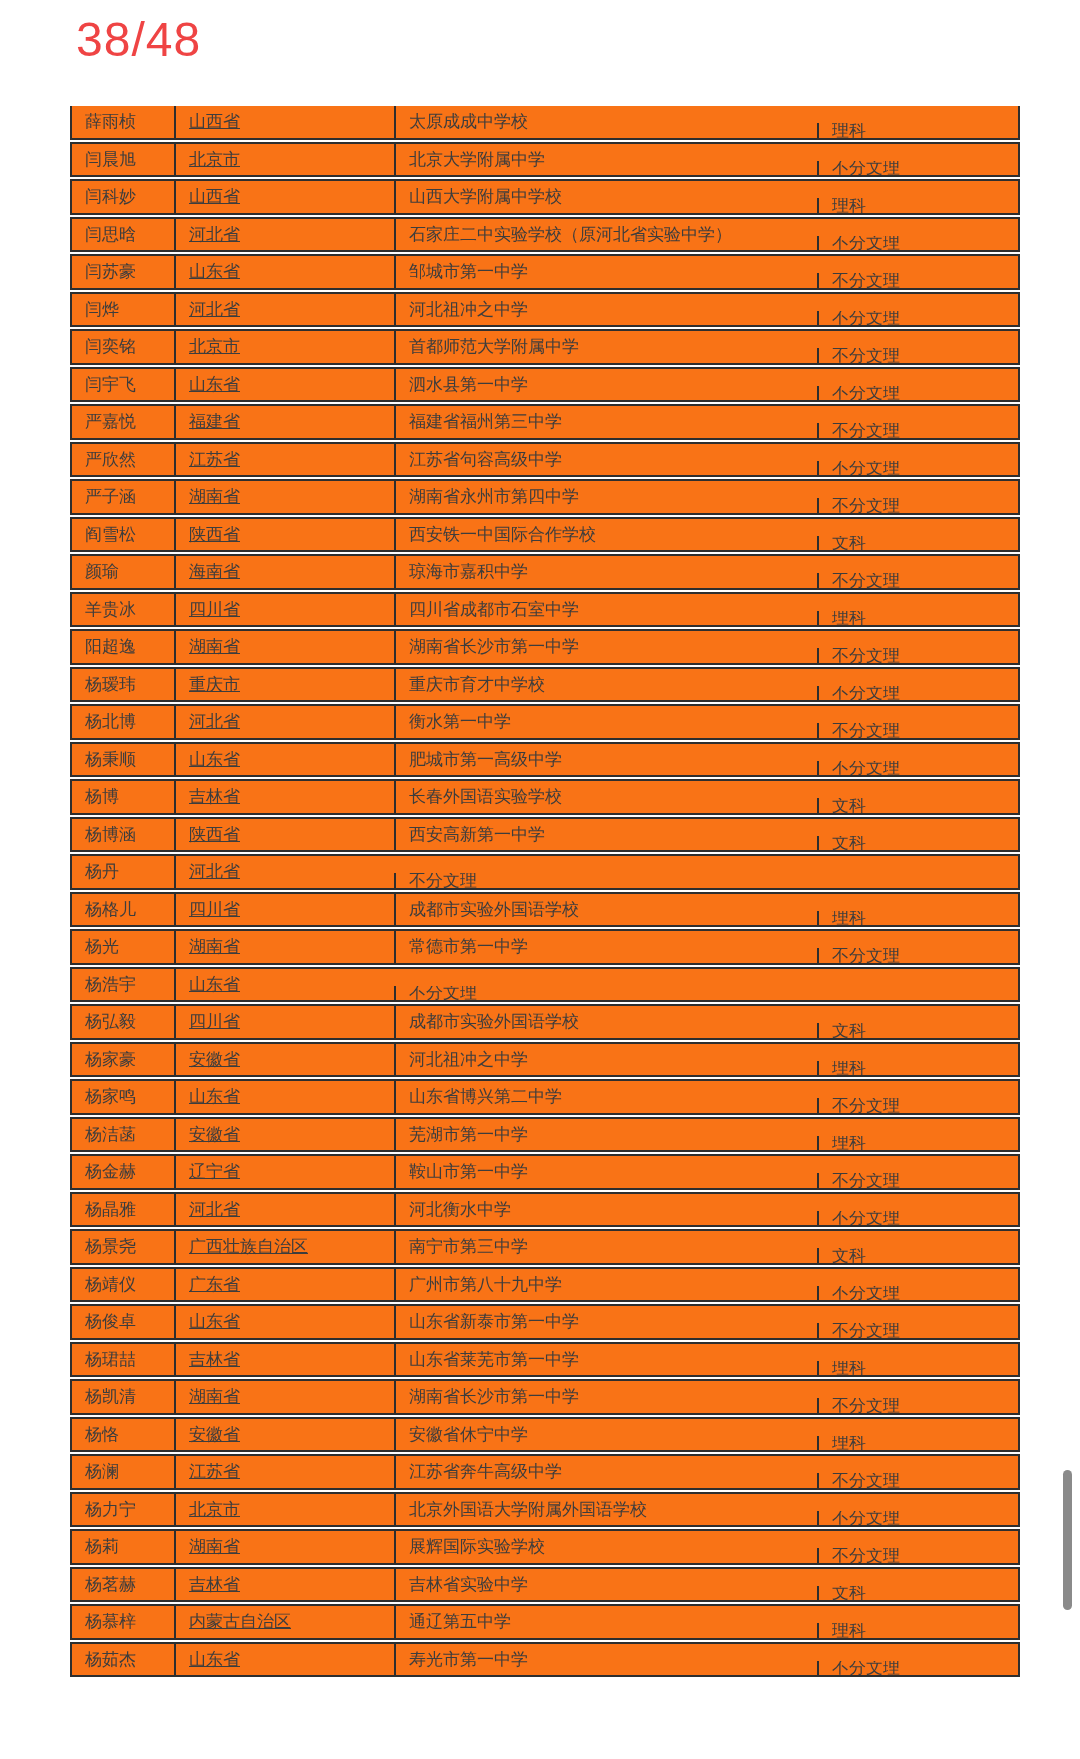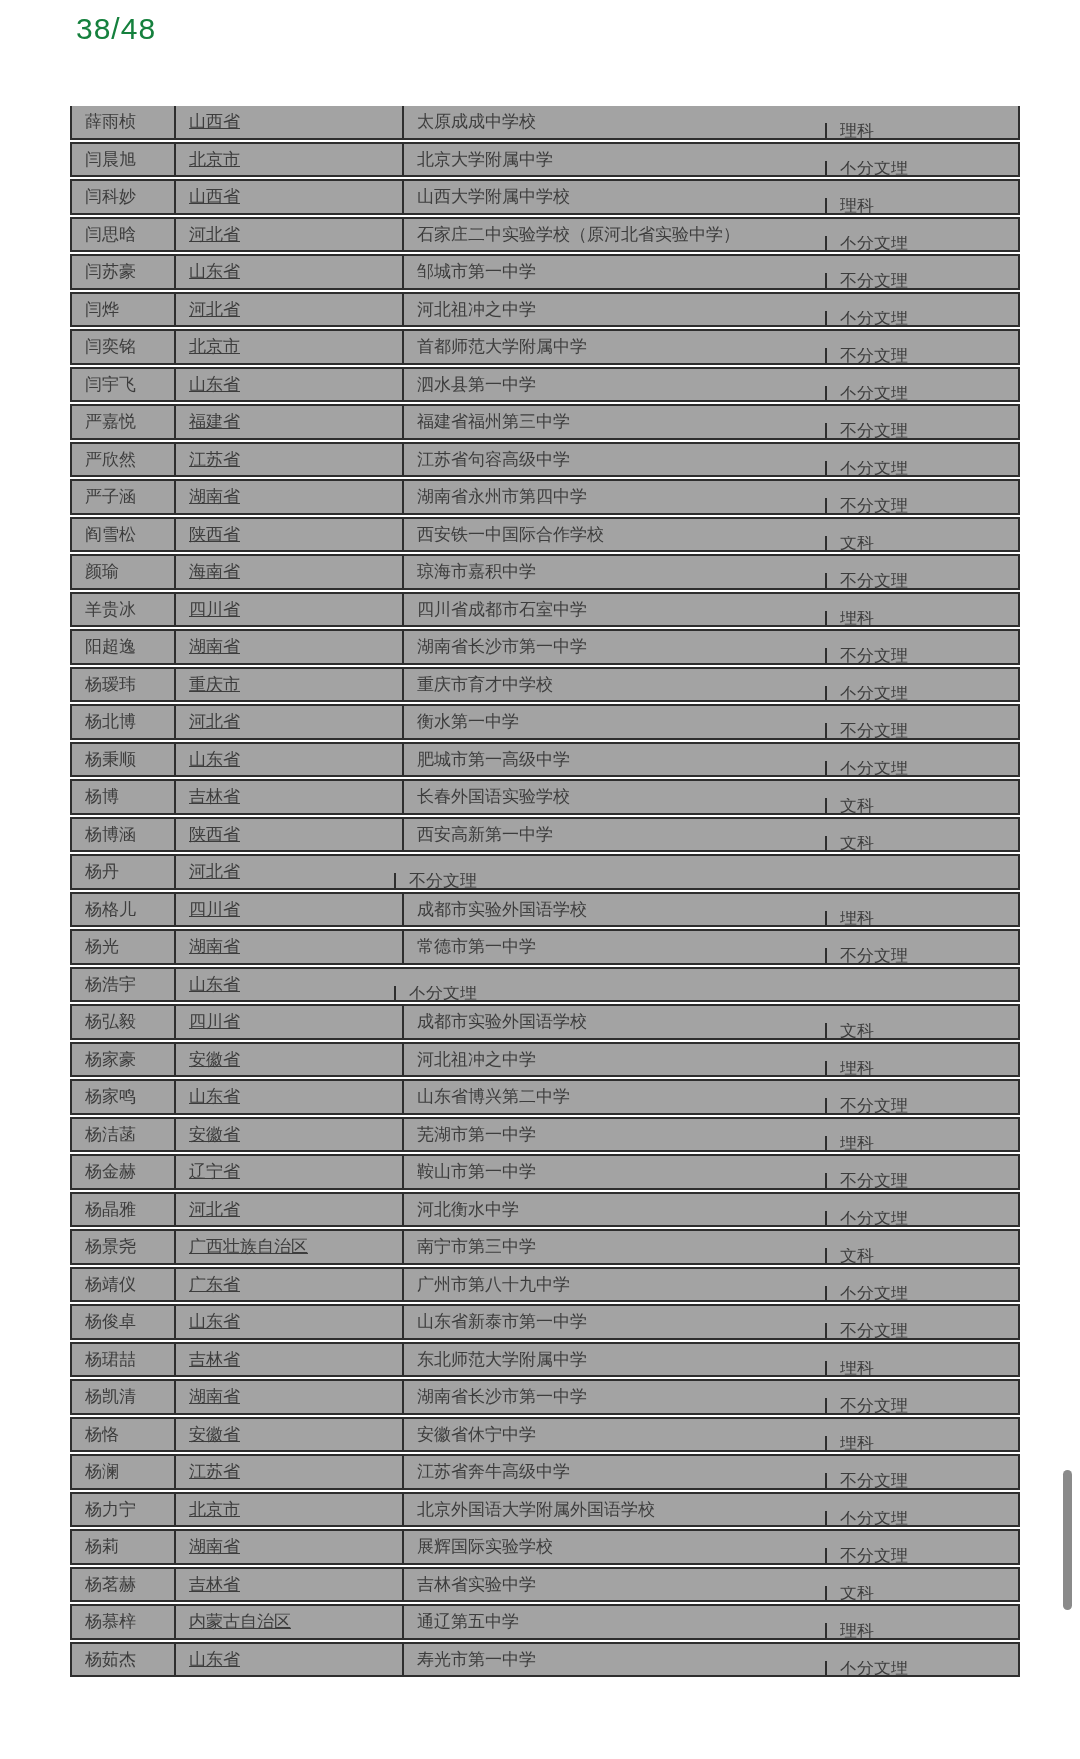--- a/index.html
+++ b/index.html
@@ -6,49 +6,49 @@
   html, body {
     width: 1080px; height: 1759px;
     background: #ffffff;
     font-family: "Liberation Sans", "DejaVu Sans", sans-serif;
     position: relative;
     overflow: hidden;
   }
   .page-number {
     position: absolute;
     left: 76px; top: 12px;
-    font-size: 30px;
+    font-size: 48px;
     letter-spacing: 1px;
-    color: #15803d;
+    color: #ef4444;
   }
   .students-table {
     position: absolute;
     left: 70px; top: 106px;
     width: 950px;
   }
   .row {
     display: flex;
     height: 35.5px;
     margin-bottom: 2px;
     border: 2px solid #2e2e2e;
-    background: #a3a3a3;
+    background: #f97316;
   }
   .row:first-child { border-top: none; height: 33.5px; }
   .cell {
     display: flex;
     align-items: center;
     padding-left: 13px;
     font-size: 17px;
     color: #3d3d3d;
     white-space: nowrap;
     overflow: hidden;
   }
   .c1 { width: 102px; }
   .c2 { width: 220px; border-left: 2px solid #2e2e2e; text-decoration: underline; }
-  .c3 { width: 423px; border-left: 2px solid #2e2e2e; margin-left: 8px; }
+  .c3 { width: 423px; border-left: 2px solid #2e2e2e; }
   .c4 { flex: 1; border-left: 2px solid #2e2e2e; margin-top: 17px; }
   .scrollbar-thumb {
     position: absolute;
     left: 1063px; top: 1470px;
     width: 9px; height: 140px;
     border-radius: 5px;
     background: #8a8a8a;
   }
 </style>
 </head>
@@ -282,21 +282,21 @@
   <div class="row">
     <div class="cell c1">杨俊卓</div>
     <div class="cell c2">山东省</div>
     <div class="cell c3">山东省新泰市第一中学</div>
     <div class="cell c4">不分文理</div>
   </div>
 
   <div class="row">
     <div class="cell c1">杨珺喆</div>
     <div class="cell c2">吉林省</div>
-    <div class="cell c3">东北师范大学附属中学</div>
+    <div class="cell c3">山东省莱芜市第一中学</div>
     <div class="cell c4">理科</div>
   </div>
 
   <div class="row">
     <div class="cell c1">杨凯清</div>
     <div class="cell c2">湖南省</div>
     <div class="cell c3">湖南省长沙市第一中学</div>
     <div class="cell c4">不分文理</div>
   </div>
 

